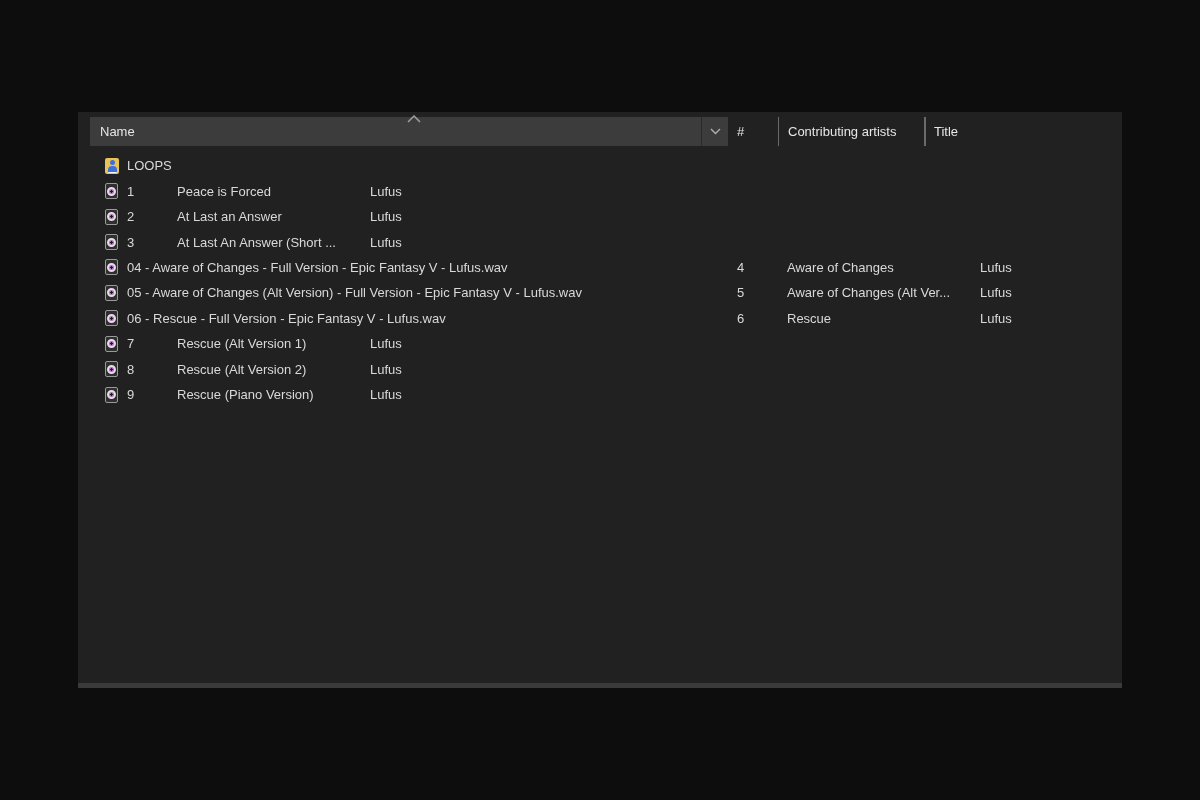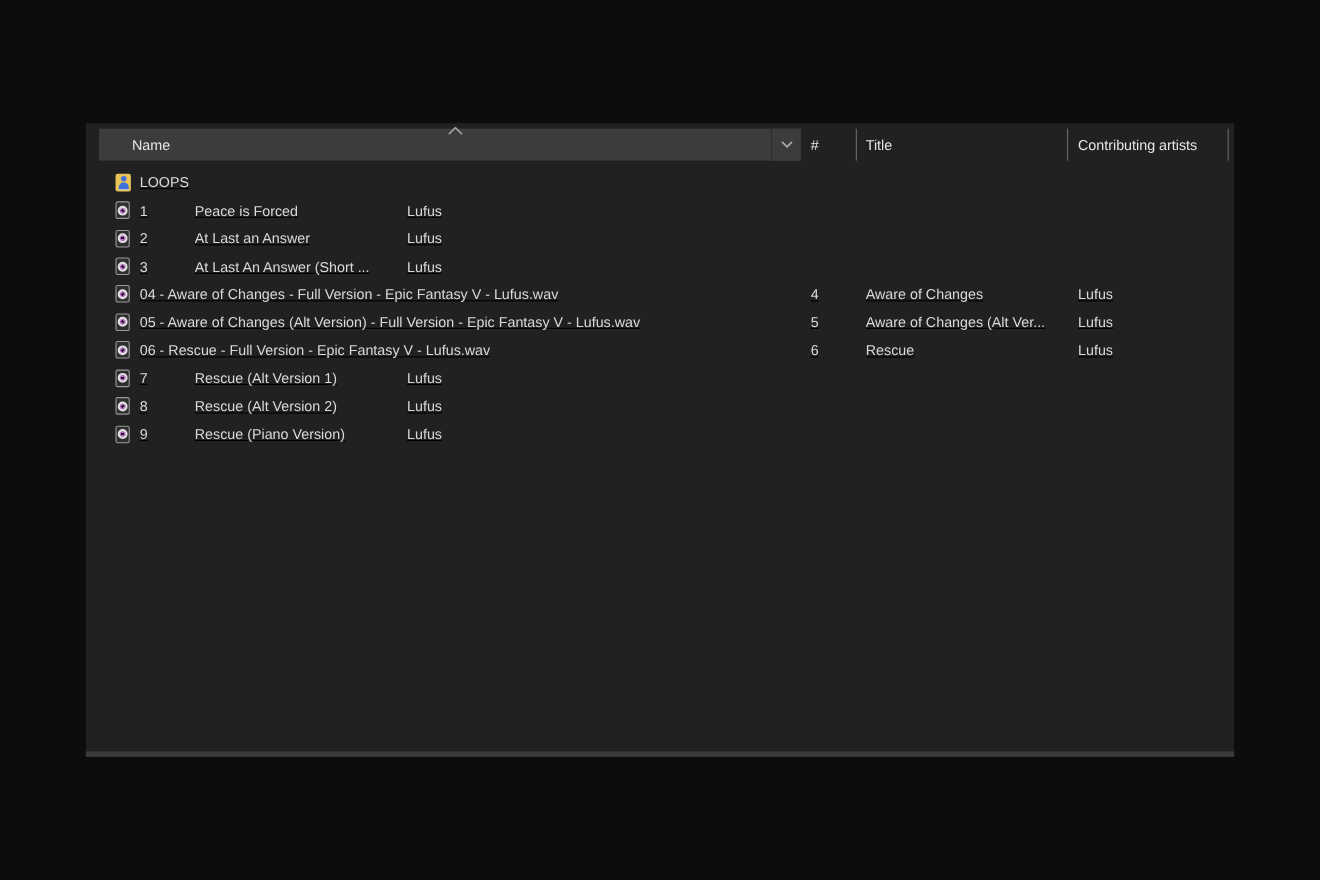--- a/index.html
+++ b/index.html
@@ -36,21 +36,20 @@
     left: 12px; top: 5px;
     height: 29px; width: 1027px;
     display: flex;
     font-size: 13px;
     color: var(--header-text);
   }
   .h-cell { display: flex; align-items: center; }
   .h-name {
     width: 638px;
     background: var(--header-bg);
-    padding-left: 20px;
   }
   .h-name .label { padding-left: 10px; }
   .h-name .spacer { margin-left: auto; }
   .h-divider { width: 1px; height: 100%; background: #2a2a2a; }
   .filter-btn {
     width: 26px; height: 100%;
     display: flex; align-items: center; justify-content: center;
     background: var(--header-bg);
     border: none; padding: 0; cursor: default;
   }
@@ -66,21 +65,20 @@
     position: absolute;
     left: 328px; top: 2px;
     width: 16px; height: 9px;
     display: flex; align-items: center; justify-content: center;
   }
   
   .rows {
     position: absolute;
     left: 0; top: 41px;
     width: 100%;
-    text-decoration: underline;
   }
   .row {
     height: 25.45px;
     display: flex;
     align-items: center;
     padding-left: 27px;
     font-size: 13px;
     color: var(--row-text);
     white-space: nowrap;
   }
@@ -155,25 +153,25 @@
         <span>
           <svg width="11" height="7" viewBox="0 0 11 7">
               <polyline points="1,1 5.5,5.5 10,1" fill="none" stroke="#b0b0b0" stroke-width="1.4"></polyline>
             </svg>
         </span>
       </button>
     </div>
     <div class="h-cell h-num">
       <span>#</span>
     </div>
+    <div class="h-cell h-artists">
+      <span>Contributing artists</span>
+    </div>
     <div class="h-cell h-title">
       <span>Title</span>
-    </div>
-    <div class="h-cell h-artists">
-      <span>Contributing artists</span>
     </div>
   </div>
 
   <div class="sort-caret">
     <svg width="14" height="8" viewBox="0 0 14 8">
         <polyline points="1,7 7,1 13,7" fill="none" stroke="#9f9f9f" stroke-width="1.5"></polyline>
       </svg>
   </div>
 
   <div class="rows">

